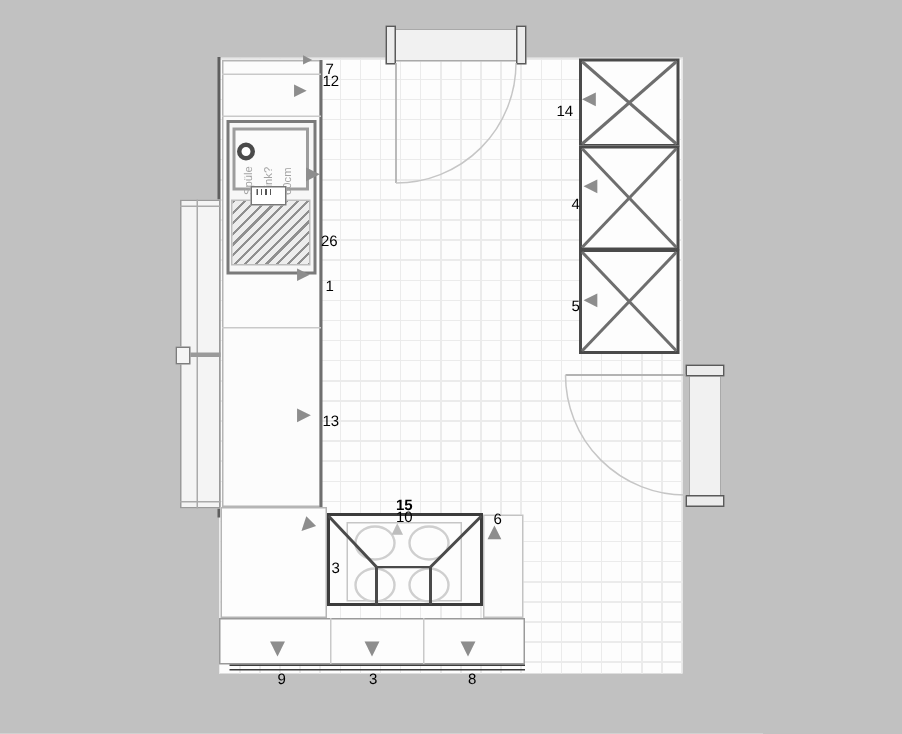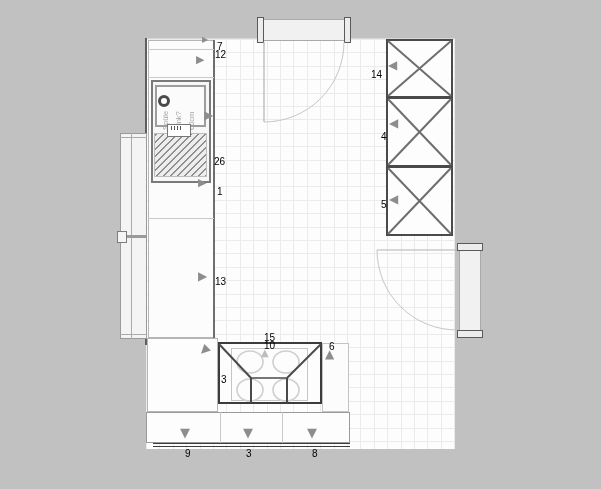--- a/index.html
+++ b/index.html
@@ -170,20 +170,20 @@
 
   <span class="lbl" style="left:217px;top:42px;">7</span>
   <span class="lbl" style="left:215px;top:50px;">12</span>
   <span class="lbl" style="left:214px;top:117px;margin-top:40px;">26</span>
   <span class="lbl" style="left:217px;top:187px;">1</span>
   <span class="lbl" style="left:215px;top:277px;">13</span>
   <span class="lbl" style="left:371px;top:70px;">14</span>
   <span class="lbl" style="left:381px;top:132px;">4</span>
   <span class="lbl" style="left:381px;top:200px;">5</span>
   <span class="lbl" style="left:221px;top:375px;">3</span>
-  <span class="lbl" style="left:264px;top:333px;">15</span>
+  <span class="lbl" style="left:264px;top:333px;font-weight:bold;">15</span>
   <span class="lbl" style="left:264px;top:341px;">10</span>
   <span class="lbl" style="left:329px;top:342px;">6</span>
   <span class="lbl" style="left:185px;top:449px;">9</span>
   <span class="lbl" style="left:246px;top:449px;">3</span>
   <span class="lbl" style="left:312px;top:449px;">8</span>
 
 </div>
 
 </body></html>

